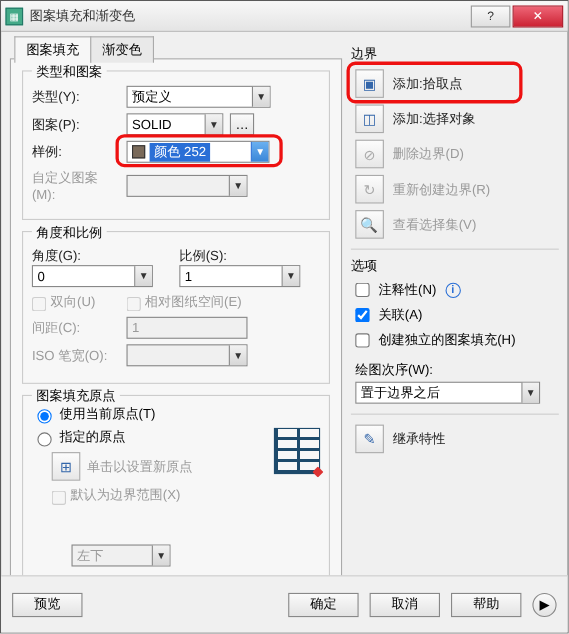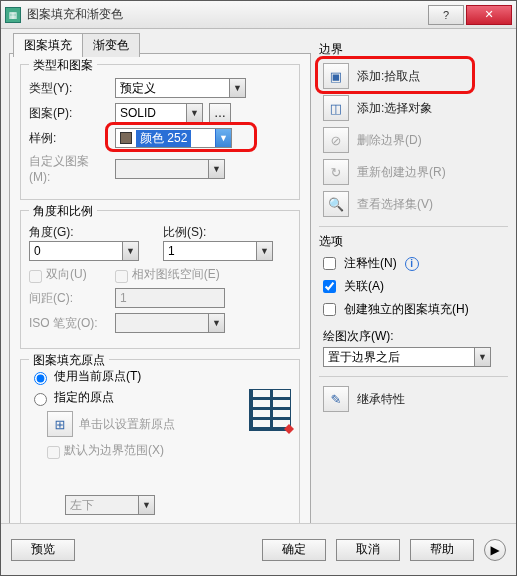--- a/index.html
+++ b/index.html
@@ -81,21 +81,21 @@
           <div class="row">
             <div class="lbl">图案(P):</div>
             <div class="combo" style="width:88px">
               <span>SOLID</span>
               <div class="arrow">▼</div>
             </div>
             <div class="browse">…</div>
           </div>
           <div class="row" style="position:relative;">
             <div class="lbl">样例:</div>
-            <div class="combo color" style="width:117px">
+            <div class="combo color" style="width:130px">
               <div class="sw"></div>
               <span class="seltext">颜色 252</span>
               <div class="arrow" style="background:linear-gradient(#6ab0f0,#3a86d8);border-left-color:#2a6fd6;color:#fff">▼</div>
             </div>
             <div class="ring-red" style="left:76px;top:-6px;width:152px;height:30px;"></div>
           </div>
           <div class="row">
             <div class="lbl disabled">自定义图案(M):</div>
             <div class="combo disabled" style="width:110px;background:#f0f0f0;color:#aaa">
               <div class="arrow">▼</div>

